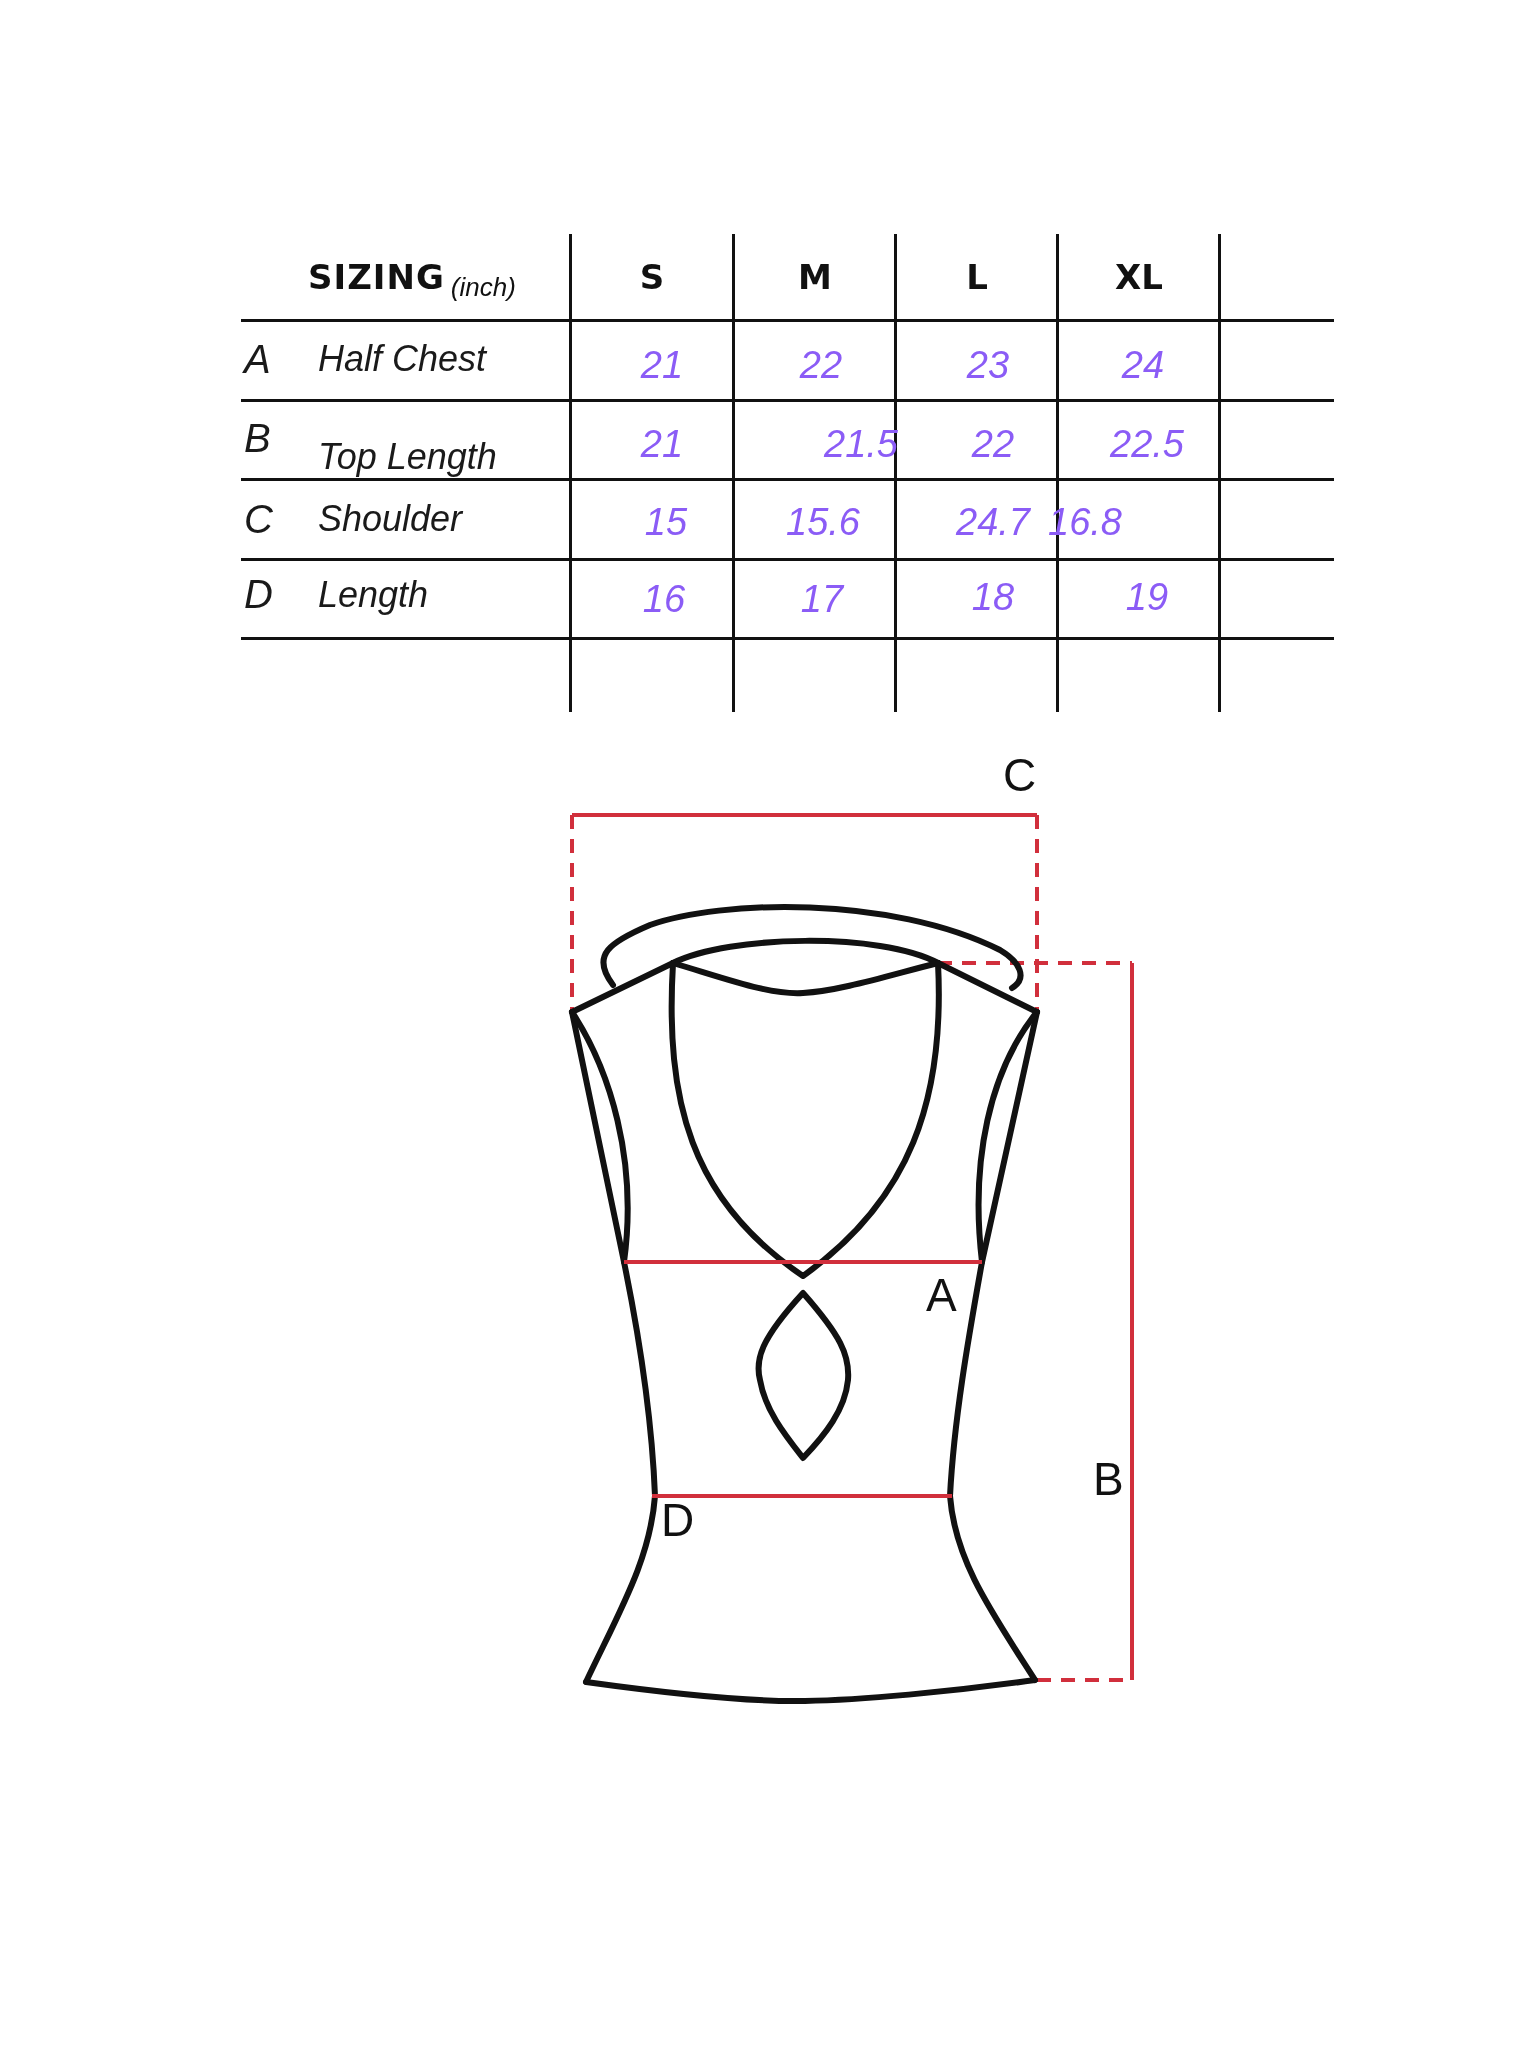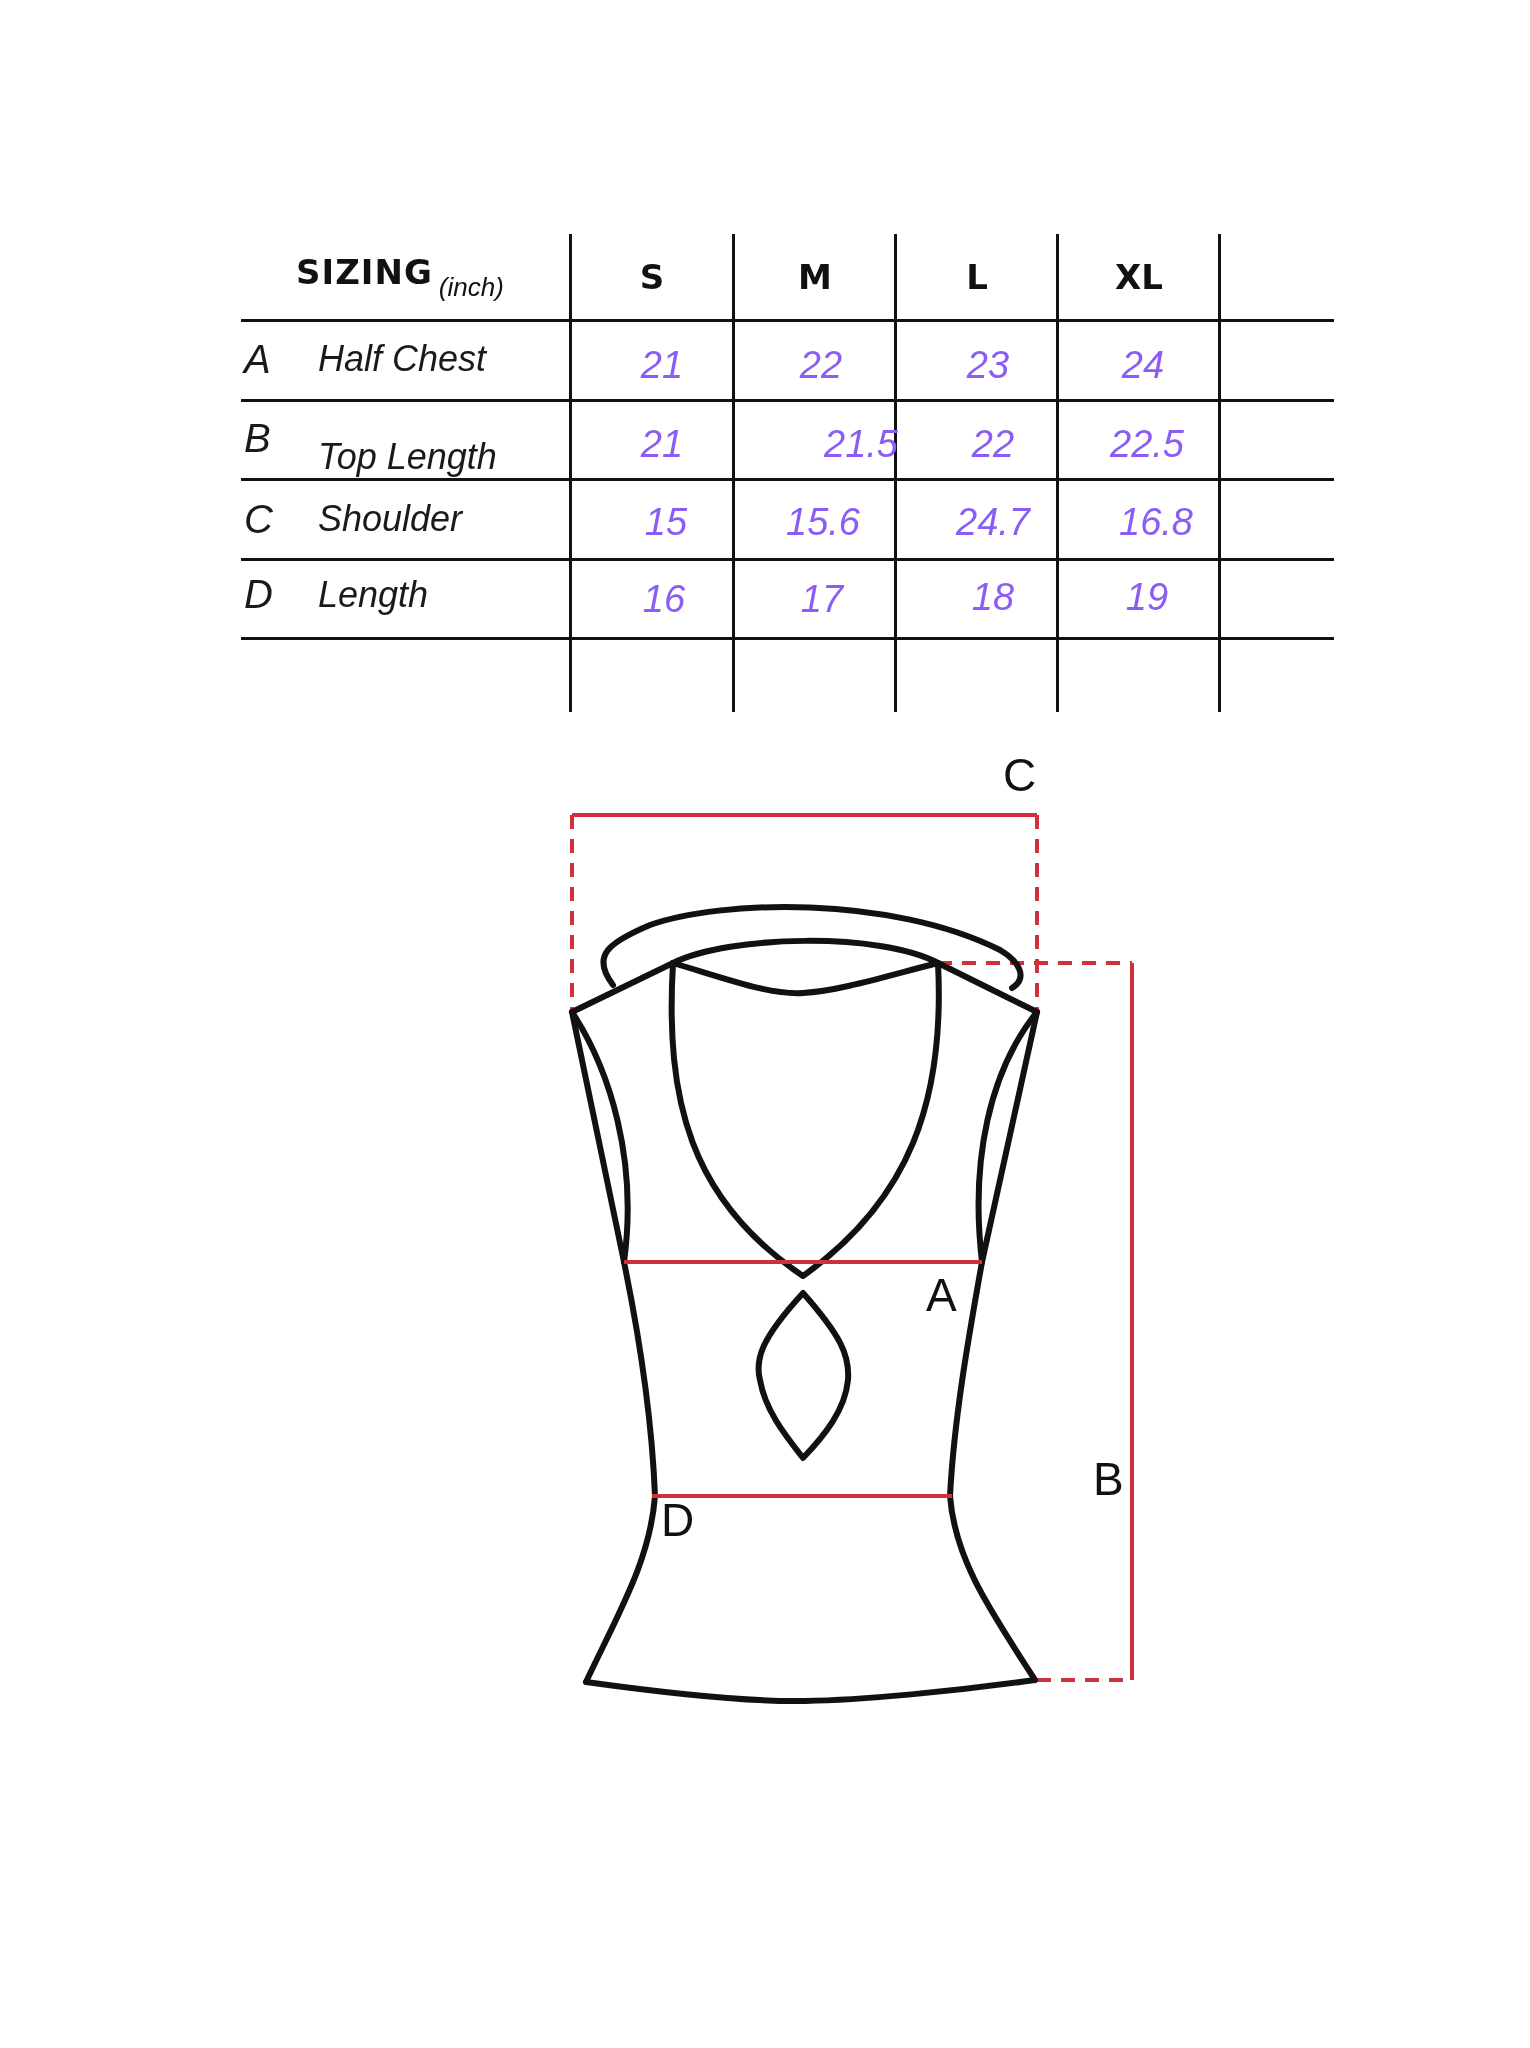--- a/index.html
+++ b/index.html
@@ -1,21 +1,21 @@
 <!DOCTYPE html>
 <html><head>
 <meta charset="utf-8">
 <style>
   html, body { margin: 0; padding: 0; background: #ffffff; }
   body { width: 1530px; height: 2048px; position: relative; overflow: hidden; font-family: "Liberation Sans", sans-serif; color: #1a1a1a; }
   .size-table { position: absolute; left: 0; top: 0; width: 1530px; height: 720px; }
   .vline { position: absolute; width: 3px; background: #111; top: 234px; height: 478px; }
   .hline { position: absolute; height: 3px; background: #111; left: 241px; width: 1093px; }
   .cell { position: absolute; display: flex; align-items: center; justify-content: center; }
-  .hdr-title { position: absolute; left: 296px; top: 252px; height: 50px; display: flex; align-items: flex-start; gap: 6px; }
+  .hdr-title { position: absolute; left: 308px; top: 252px; height: 50px; display: flex; align-items: center; gap: 6px; }
   .hdr-title .b { font-family: "DejaVu Sans", sans-serif; font-weight: bold; font-size: 34px; letter-spacing: 1px; color: #111; }
   .hdr-title .u { font-style: italic; font-size: 26px; color: #111; margin-top: 20px; }
   .hdr-size { font-family: "DejaVu Sans", sans-serif; font-weight: bold; font-size: 34px; color: #111; top: 252px; height: 50px; width: 162px; }
   .row-letter { position: absolute; left: 244px; font-style: italic; font-size: 40px; color: #1a1a1a; }
   .row-label { position: absolute; left: 318px; font-style: italic; font-size: 36px; color: #1a1a1a; }
   .val { font-style: italic; font-size: 38px; color: #8b5cf6; width: 162px; height: 60px; }
   .diagram { position: absolute; left: 0; top: 0; }
   .dlabel { position: absolute; font-size: 46px; color: #111; }
 </style>
 </head>
@@ -61,21 +61,21 @@
     <div class="cell val" style="left:912px;top:414px">22</div>
     <div class="cell val" style="left:1066px;top:414px">22.5</div>
   </div>
 
   <div>
     <div class="row-letter" style="top:497px">C</div>
     <div class="row-label" style="top:498px">Shoulder</div>
     <div class="cell val" style="left:585px;top:492px">15</div>
     <div class="cell val" style="left:742px;top:492px">15.6</div>
     <div class="cell val" style="left:912px;top:492px">24.7</div>
-    <div class="cell val" style="left:1075px;top:492px">16.8</div>
+    <div class="cell val" style="left:1004px;top:492px">16.8</div>
   </div>
 
   <div>
     <div class="row-letter" style="top:572px">D</div>
     <div class="row-label" style="top:574px">Length</div>
     <div class="cell val" style="left:583px;top:569px">16</div>
     <div class="cell val" style="left:741px;top:569px">17</div>
     <div class="cell val" style="left:912px;top:567px">18</div>
     <div class="cell val" style="left:1066px;top:567px">19</div>
   </div>

